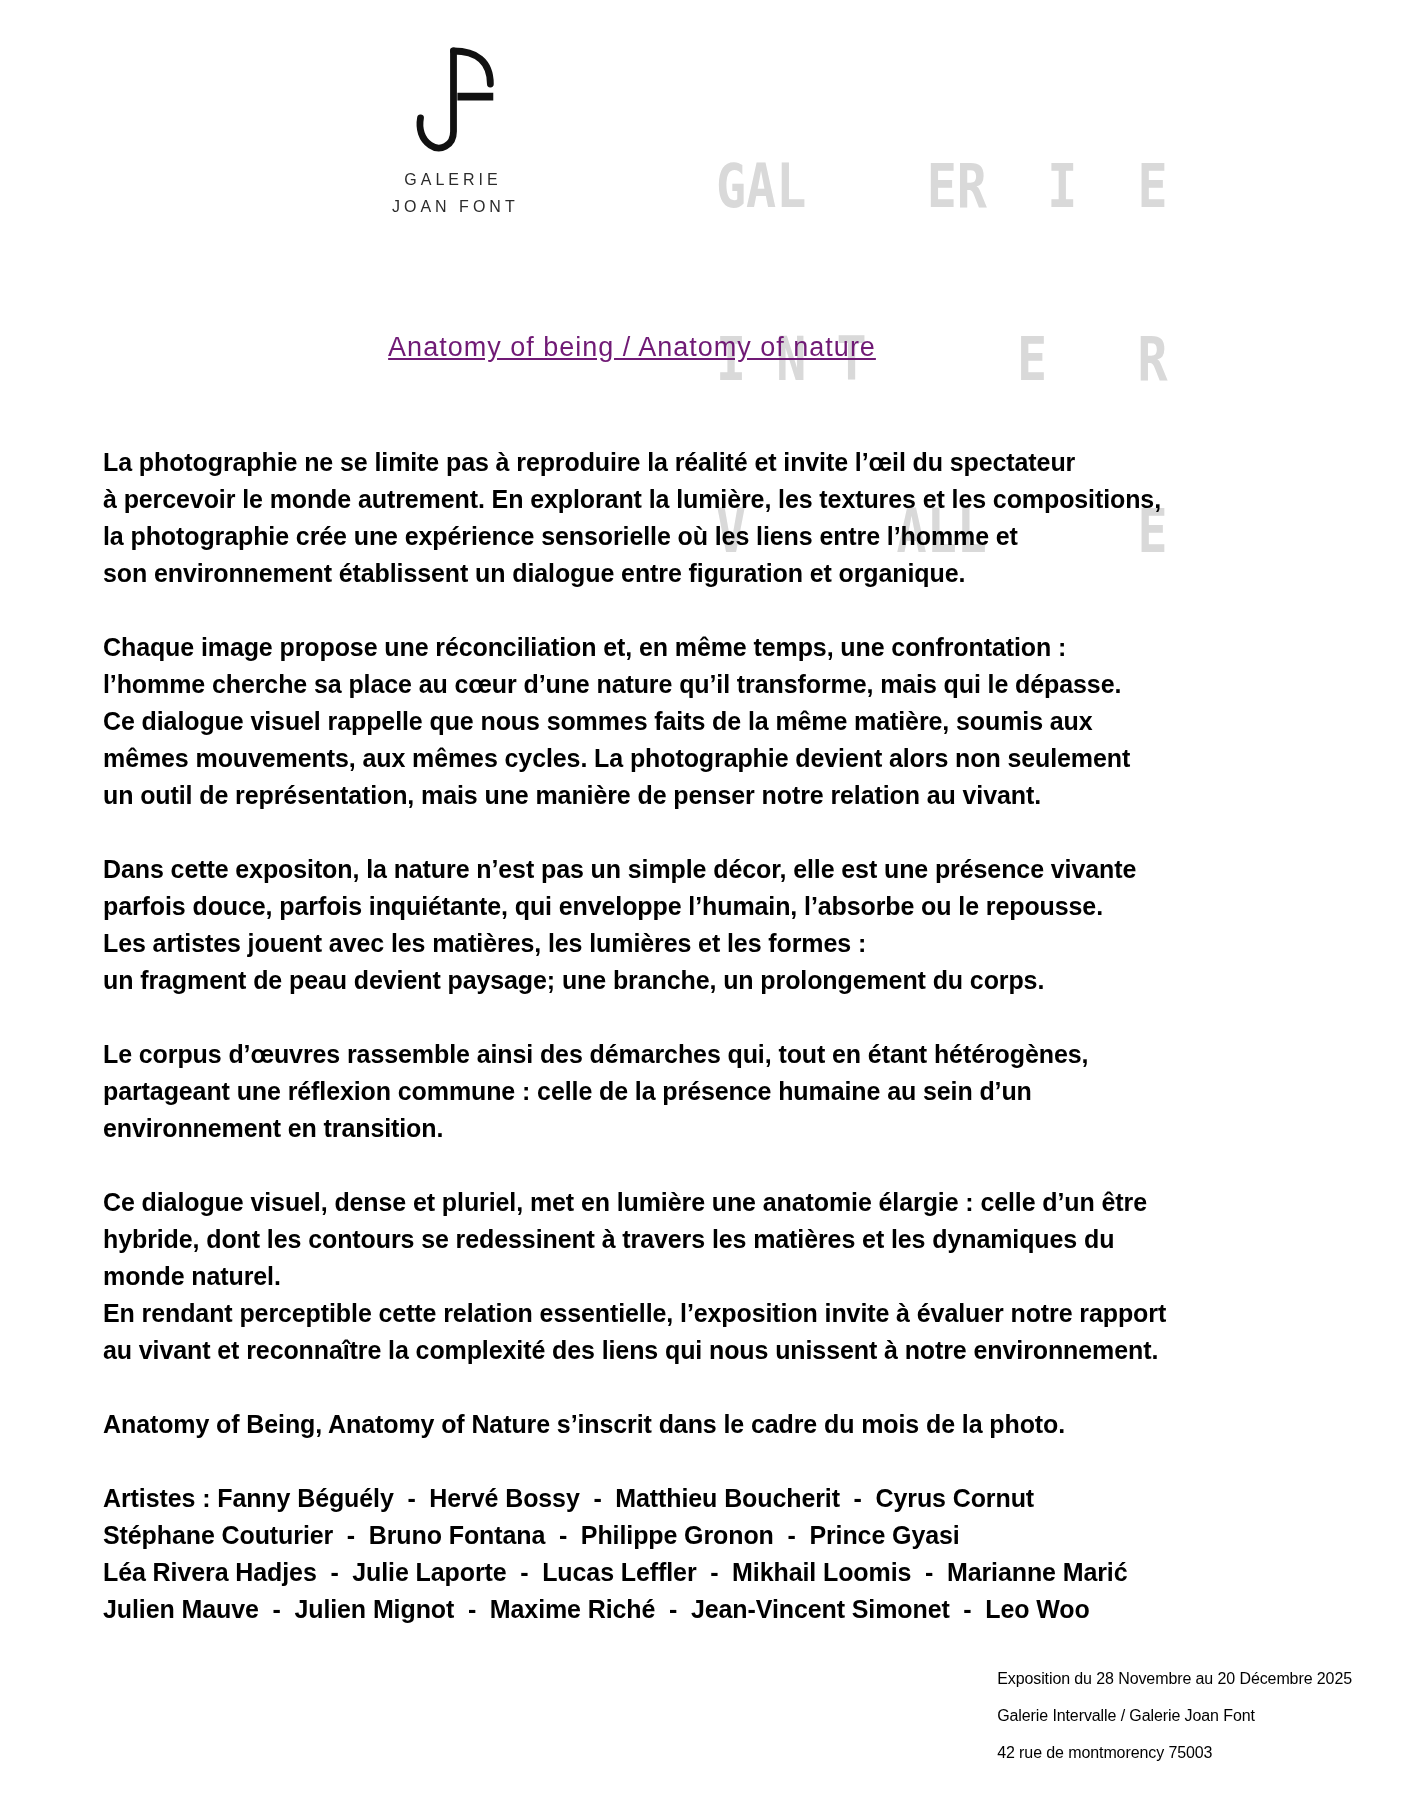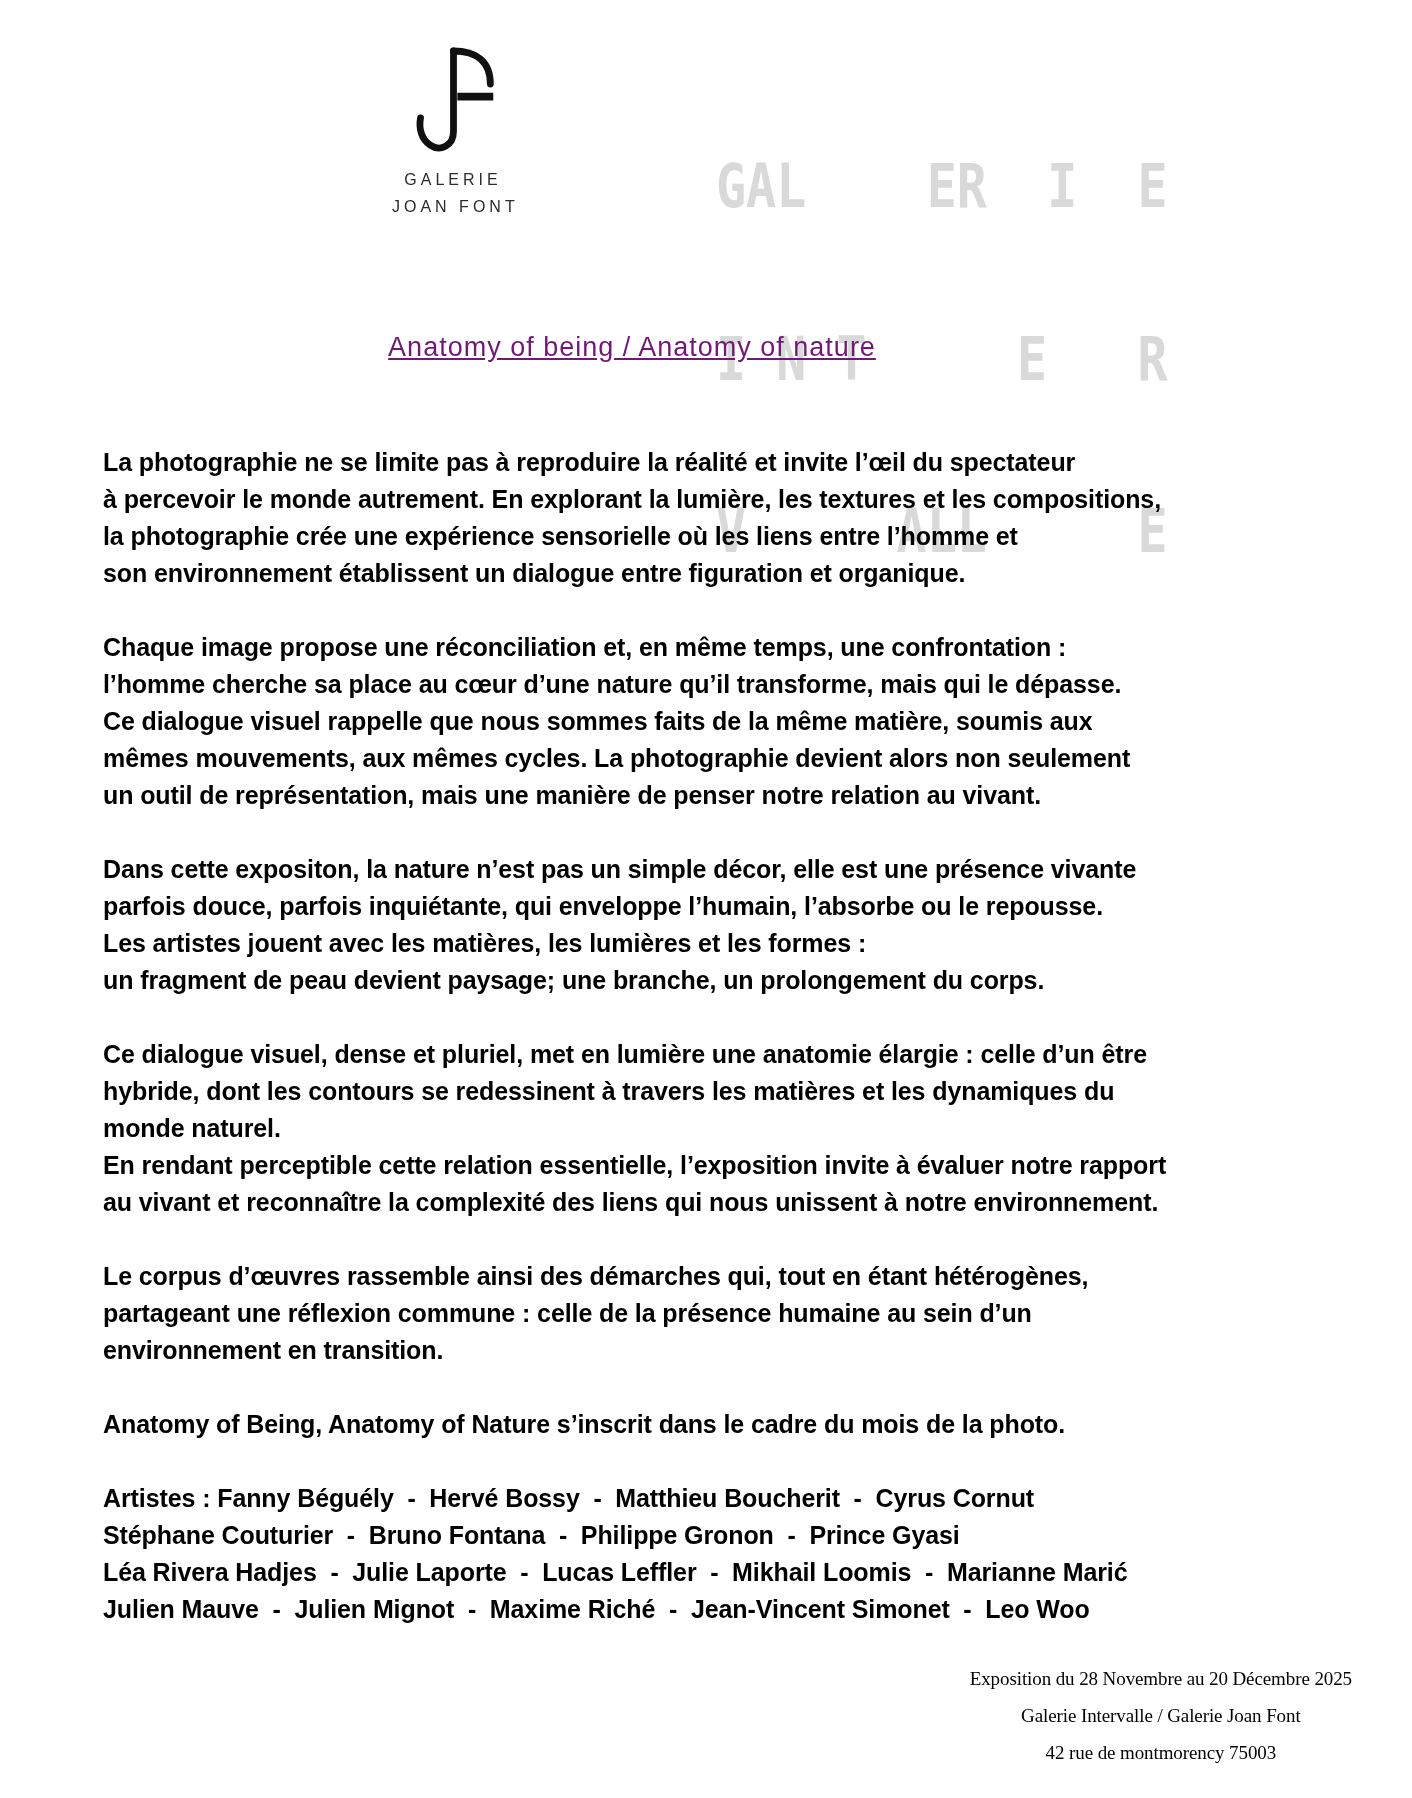--- a/index.html
+++ b/index.html
@@ -76,26 +76,25 @@
     margin: 0 0 37px 0;
     white-space: pre-wrap;
     font-weight: bold;
   }
 
   
   .footer {
     position: absolute;
     top: 1660px;
     right: 100px;
-    text-align: center;
-    font-size: 19px;
+    text-align: left;
+    font-size: 16px;
     line-height: 37px;
     letter-spacing: -0.1px;
     white-space: pre-line;
-    font-family: Liberation Serif, serif;
   }
 </style>
 </head>
 <body>
 
 <div class="page" style="color: rgb(0, 0, 0);">
 
   <div class="jf-logo">
     <svg width="97" height="112" viewBox="0 0 100 115" aria-hidden="true">
       <path d="M50,7 C73,7 88,17 88,41" fill="none" stroke="#111" stroke-width="7" stroke-linecap="round"></path>
@@ -121,28 +120,28 @@
 son environnement établissent un dialogue entre figuration et organique.</p>
     <p>Chaque image propose une réconciliation et, en même temps, une confrontation :
 l’homme cherche sa place au cœur d’une nature qu’il transforme, mais qui le dépasse.
 Ce dialogue visuel rappelle que nous sommes faits de la même matière, soumis aux
 mêmes mouvements, aux mêmes cycles. La photographie devient alors non seulement
 un outil de représentation, mais une manière de penser notre relation au vivant.</p>
     <p>Dans cette expositon, la nature n’est pas un simple décor, elle est une présence vivante
 parfois douce, parfois inquiétante, qui enveloppe l’humain, l’absorbe ou le repousse.
 Les artistes jouent avec les matières, les lumières et les formes :
 un fragment de peau devient paysage; une branche, un prolongement du corps.</p>
+    <p>Le corpus d’œuvres rassemble ainsi des démarches qui, tout en étant hétérogènes,
+partageant une réflexion commune : celle de la présence humaine au sein d’un
+environnement en transition.</p>
     <p>Ce dialogue visuel, dense et pluriel, met en lumière une anatomie élargie : celle d’un être
 hybride, dont les contours se redessinent à travers les matières et les dynamiques du
 monde naturel.
 En rendant perceptible cette relation essentielle, l’exposition invite à évaluer notre rapport
 au vivant et reconnaître la complexité des liens qui nous unissent à notre environnement.</p>
-    <p>Le corpus d’œuvres rassemble ainsi des démarches qui, tout en étant hétérogènes,
-partageant une réflexion commune : celle de la présence humaine au sein d’un
-environnement en transition.</p>
     <p>Anatomy of Being, Anatomy of Nature s’inscrit dans le cadre du mois de la photo.</p>
     <p>Artistes : Fanny Béguély  -  Hervé Bossy  -  Matthieu Boucherit  -  Cyrus Cornut
 Stéphane Couturier  -  Bruno Fontana  -  Philippe Gronon  -  Prince Gyasi
 Léa Rivera Hadjes  -  Julie Laporte  -  Lucas Leffler  -  Mikhail Loomis  -  Marianne Marić
 Julien Mauve  -  Julien Mignot  -  Maxime Riché  -  Jean-Vincent Simonet  -  Leo Woo</p>
   </main>
 
   <footer class="footer">Exposition du 28 Novembre au 20 Décembre 2025
 Galerie Intervalle / Galerie Joan Font
 42 rue de montmorency 75003</footer>

